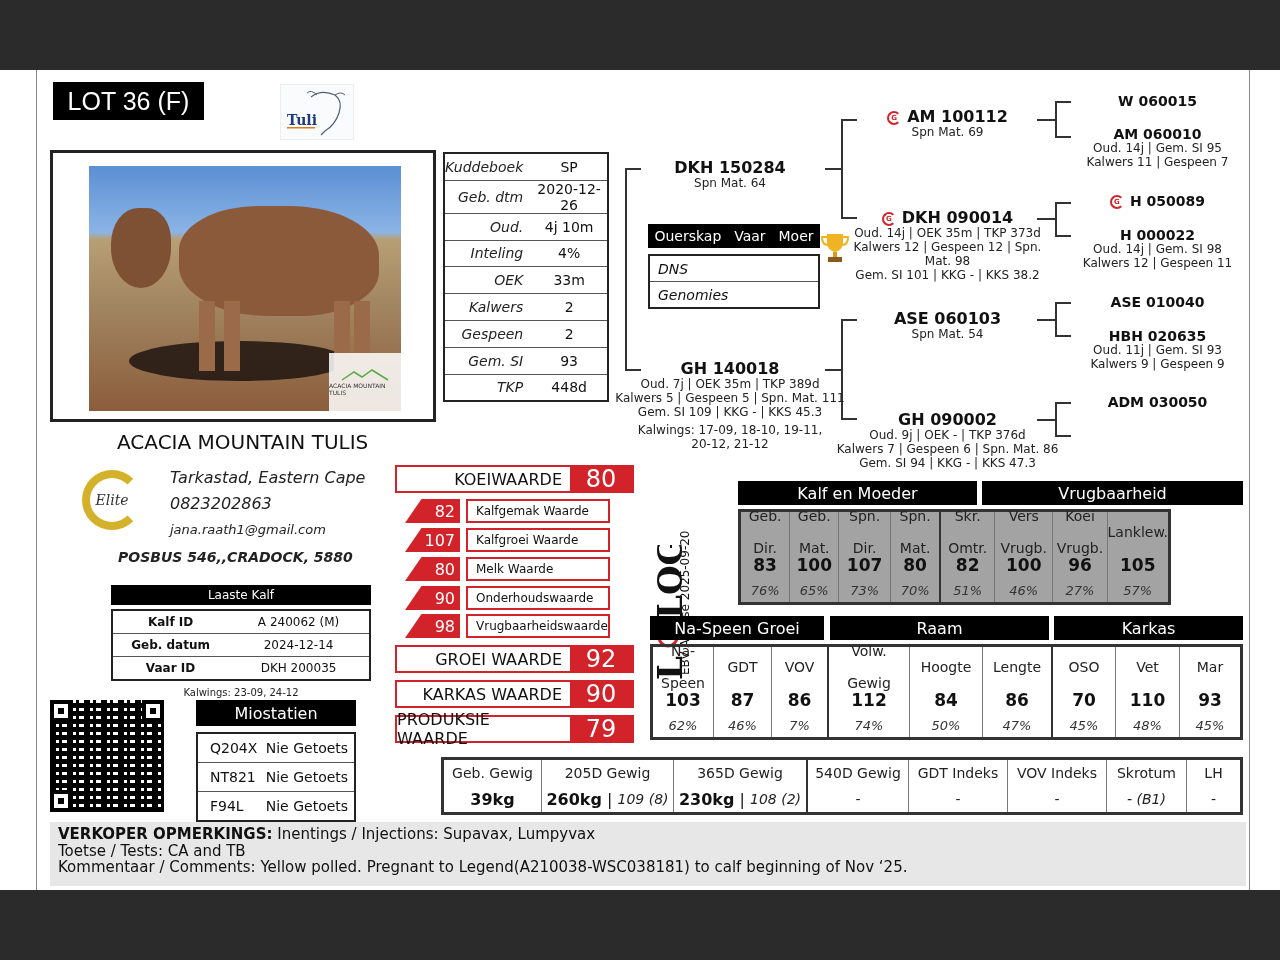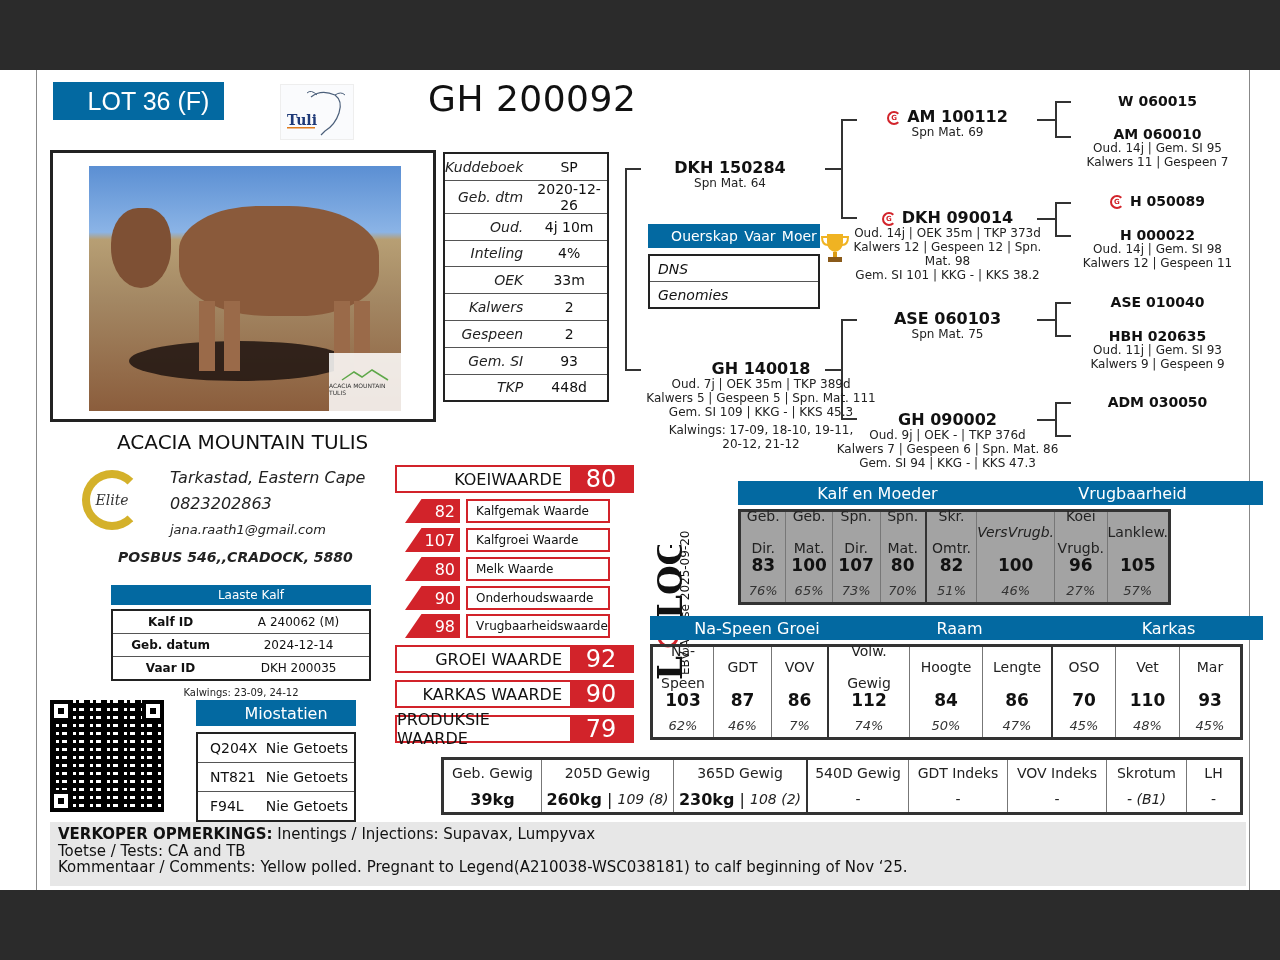--- a/index.html
+++ b/index.html
@@ -1,20 +1,20 @@
 <!DOCTYPE html>
 <html><head>
 <meta charset="utf-8">
 <style>
   html,body{margin:0;padding:0;}
   body{width:1280px;height:960px;background:#2b2b2b;position:relative;overflow:hidden;font-family:"DejaVu Sans",sans-serif;color:#111;}
   .page{position:absolute;left:0;top:70px;width:1280px;height:820px;background:#fff;}
   .frame{position:absolute;left:36px;top:0;width:1214px;height:820px;border-left:1px solid #888;border-right:1px solid #888;box-sizing:border-box;}
   .abs{position:absolute;}
-  .navy{background:#0369a1;color:#fff;padding-left:20px;}
+  .navy{background:#000000;color:#fff;}
   .lot{left:53px;top:12px;width:151px;height:38px;font-size:25px;display:flex;align-items:center;justify-content:center;font-family:"Liberation Sans",sans-serif;}
   .tuli-logo{left:280px;top:14px;width:72px;height:54px;border:1px solid #eee;background:#fafbfd;}
   .title{left:428px;top:8px;font-size:36px;font-weight:500;font-family:"DejaVu Sans",sans-serif;letter-spacing:0.5px;}
   .photo-frame{left:50px;top:80px;width:386px;height:272px;border:3px solid #222;box-sizing:border-box;background:#fff;}
   .photo{position:absolute;left:36px;top:13px;width:312px;height:245px;background:linear-gradient(#5b8fd3 0%,#8bb4e6 27%,#b79f74 30%,#a38763 55%,#8b5d3c 100%);overflow:hidden;}
   .cow-body{position:absolute;left:90px;top:40px;width:200px;height:110px;background:#8a5a3b;border-radius:40% 45% 40% 45%;}
   .cow-head{position:absolute;left:22px;top:42px;width:60px;height:80px;background:#7e5034;border-radius:45% 40% 50% 50%;}
   .cow-leg{position:absolute;width:16px;height:70px;background:#9a6a49;top:135px;}
   .shadow{position:absolute;left:40px;top:175px;width:220px;height:40px;background:#1e1410;border-radius:50%;opacity:.85;}
   .watermark{position:absolute;right:0;bottom:0;width:72px;height:58px;background:rgba(255,255,255,.85);font-size:6px;color:#333;display:flex;flex-direction:column;align-items:center;justify-content:center;}
@@ -83,21 +83,20 @@
 
   <div class="abs navy lot">LOT 36 (F)</div>
   <div class="abs tuli-logo">
     <svg width="72" height="54" viewBox="0 0 72 54">
       <path d="M30 12 Q40 4 54 10 Q62 16 58 28 Q54 40 44 46 L40 50" fill="none" stroke="#4b5f7a" stroke-width="1.2"></path>
       <path d="M36 10 Q30 4 26 8 M54 10 Q60 6 64 10" fill="none" stroke="#4b5f7a" stroke-width="1"></path>
       <text x="6" y="40" font-size="14" font-weight="bold" fill="#1f3a78" font-family="DejaVu Serif, serif">Tuli</text>
       <rect x="6" y="42" width="28" height="1.5" fill="#e07b1c"></rect>
     </svg>
   </div>
-  <div class="abs title">GH 200092</div>
 
   <div class="abs photo-frame">
     <div class="photo">
       <div class="shadow"></div>
       <div class="cow-body"></div>
       <div class="cow-head"></div>
       <div class="cow-leg" style="left:110px"></div>
       <div class="cow-leg" style="left:135px"></div>
       <div class="cow-leg" style="left:245px"></div>
       <div class="cow-leg" style="left:265px"></div>
@@ -178,41 +177,41 @@
     <div class="line" style="left:1037px;top:349px;width:18px;height:1.5px"></div>
     <div class="line" style="left:1055px;top:332px;width:1.5px;height:34px"></div>
     <div class="line" style="left:1055px;top:332px;width:16px;height:1.5px"></div>
     <div class="line" style="left:1055px;top:365px;width:16px;height:1.5px"></div>
   </div>
 
   <div class="abs ped-node" style="left:640px;top:89px;width:180px;">
     <div class="n">DKH 150284</div>
     <div class="s">Spn Mat. 64</div>
   </div>
-  <div class="abs ped-node" style="left:646px;top:290px;width:230px;">
+  <div class="abs ped-node" style="left:615px;top:290px;width:230px;">
     <div class="n">GH 140018</div>
     <div class="s">Oud. 7j | OEK 35m | TKP 389d</div>
     <div class="s">Kalwers 5 | Gespeen 5 | Spn. Mat. 111</div>
     <div class="s">Gem. SI 109 | KKG - | KKS 45.3</div>
     <div class="s" style="margin-top:4px">Kalwings: 17-09, 18-10, 19-11,</div>
     <div class="s">20-12, 21-12</div>
   </div>
   <div class="abs ped-node" style="left:860px;top:38px;width:175px;">
     <div class="n"><span class="gt">G</span><span>AM 100112</span></div>
     <div class="s">Spn Mat. 69</div>
   </div>
   <div class="abs ped-node" style="left:845px;top:139px;width:205px;">
     <div class="n"><span class="gt">G</span><span>DKH 090014</span></div>
     <div class="s">Oud. 14j | OEK 35m | TKP 373d</div>
     <div class="s">Kalwers 12 | Gespeen 12 | Spn. Mat. 98</div>
     <div class="s">Gem. SI 101 | KKG - | KKS 38.2</div>
   </div>
   <div class="abs ped-node" style="left:860px;top:240px;width:175px;">
     <div class="n">ASE 060103</div>
-    <div class="s">Spn Mat. 75</div>
+    <div class="s">Spn Mat. 54</div>
   </div>
   <div class="abs ped-node" style="left:835px;top:341px;width:225px;">
     <div class="n">GH 090002</div>
     <div class="s">Oud. 9j | OEK - | TKP 376d</div>
     <div class="s">Kalwers 7 | Gespeen 6 | Spn. Mat. 86</div>
     <div class="s">Gem. SI 94 | KKG - | KKS 47.3</div>
   </div>
 
   <div class="abs ped-node" style="left:1075px;top:23px;width:165px;">
     <div class="n" style="font-size:14px">W 060015</div>
@@ -409,21 +408,21 @@
       <td class="grp" style="width:63px">
             <div class="h" style="flex-direction: column;">
               <span>Skr.</span>
               <br>
               <span>Omtr.</span>
             </div>
             <div class="v">82</div>
             <div class="p">51%</div>
           </td>
       <td style="width:66px">
-            <div class="h" style="flex-direction: row; font-style: italic;">
+            <div class="h" style="flex-direction: column;">
               <span>Vers</span>
               <br>
               <span>Vrugb.</span>
             </div>
             <div class="v">100</div>
             <div class="p">46%</div>
           </td>
       <td style="width:58px">
             <div class="h" style="flex-direction: column;">
               <span>Koei</span>

